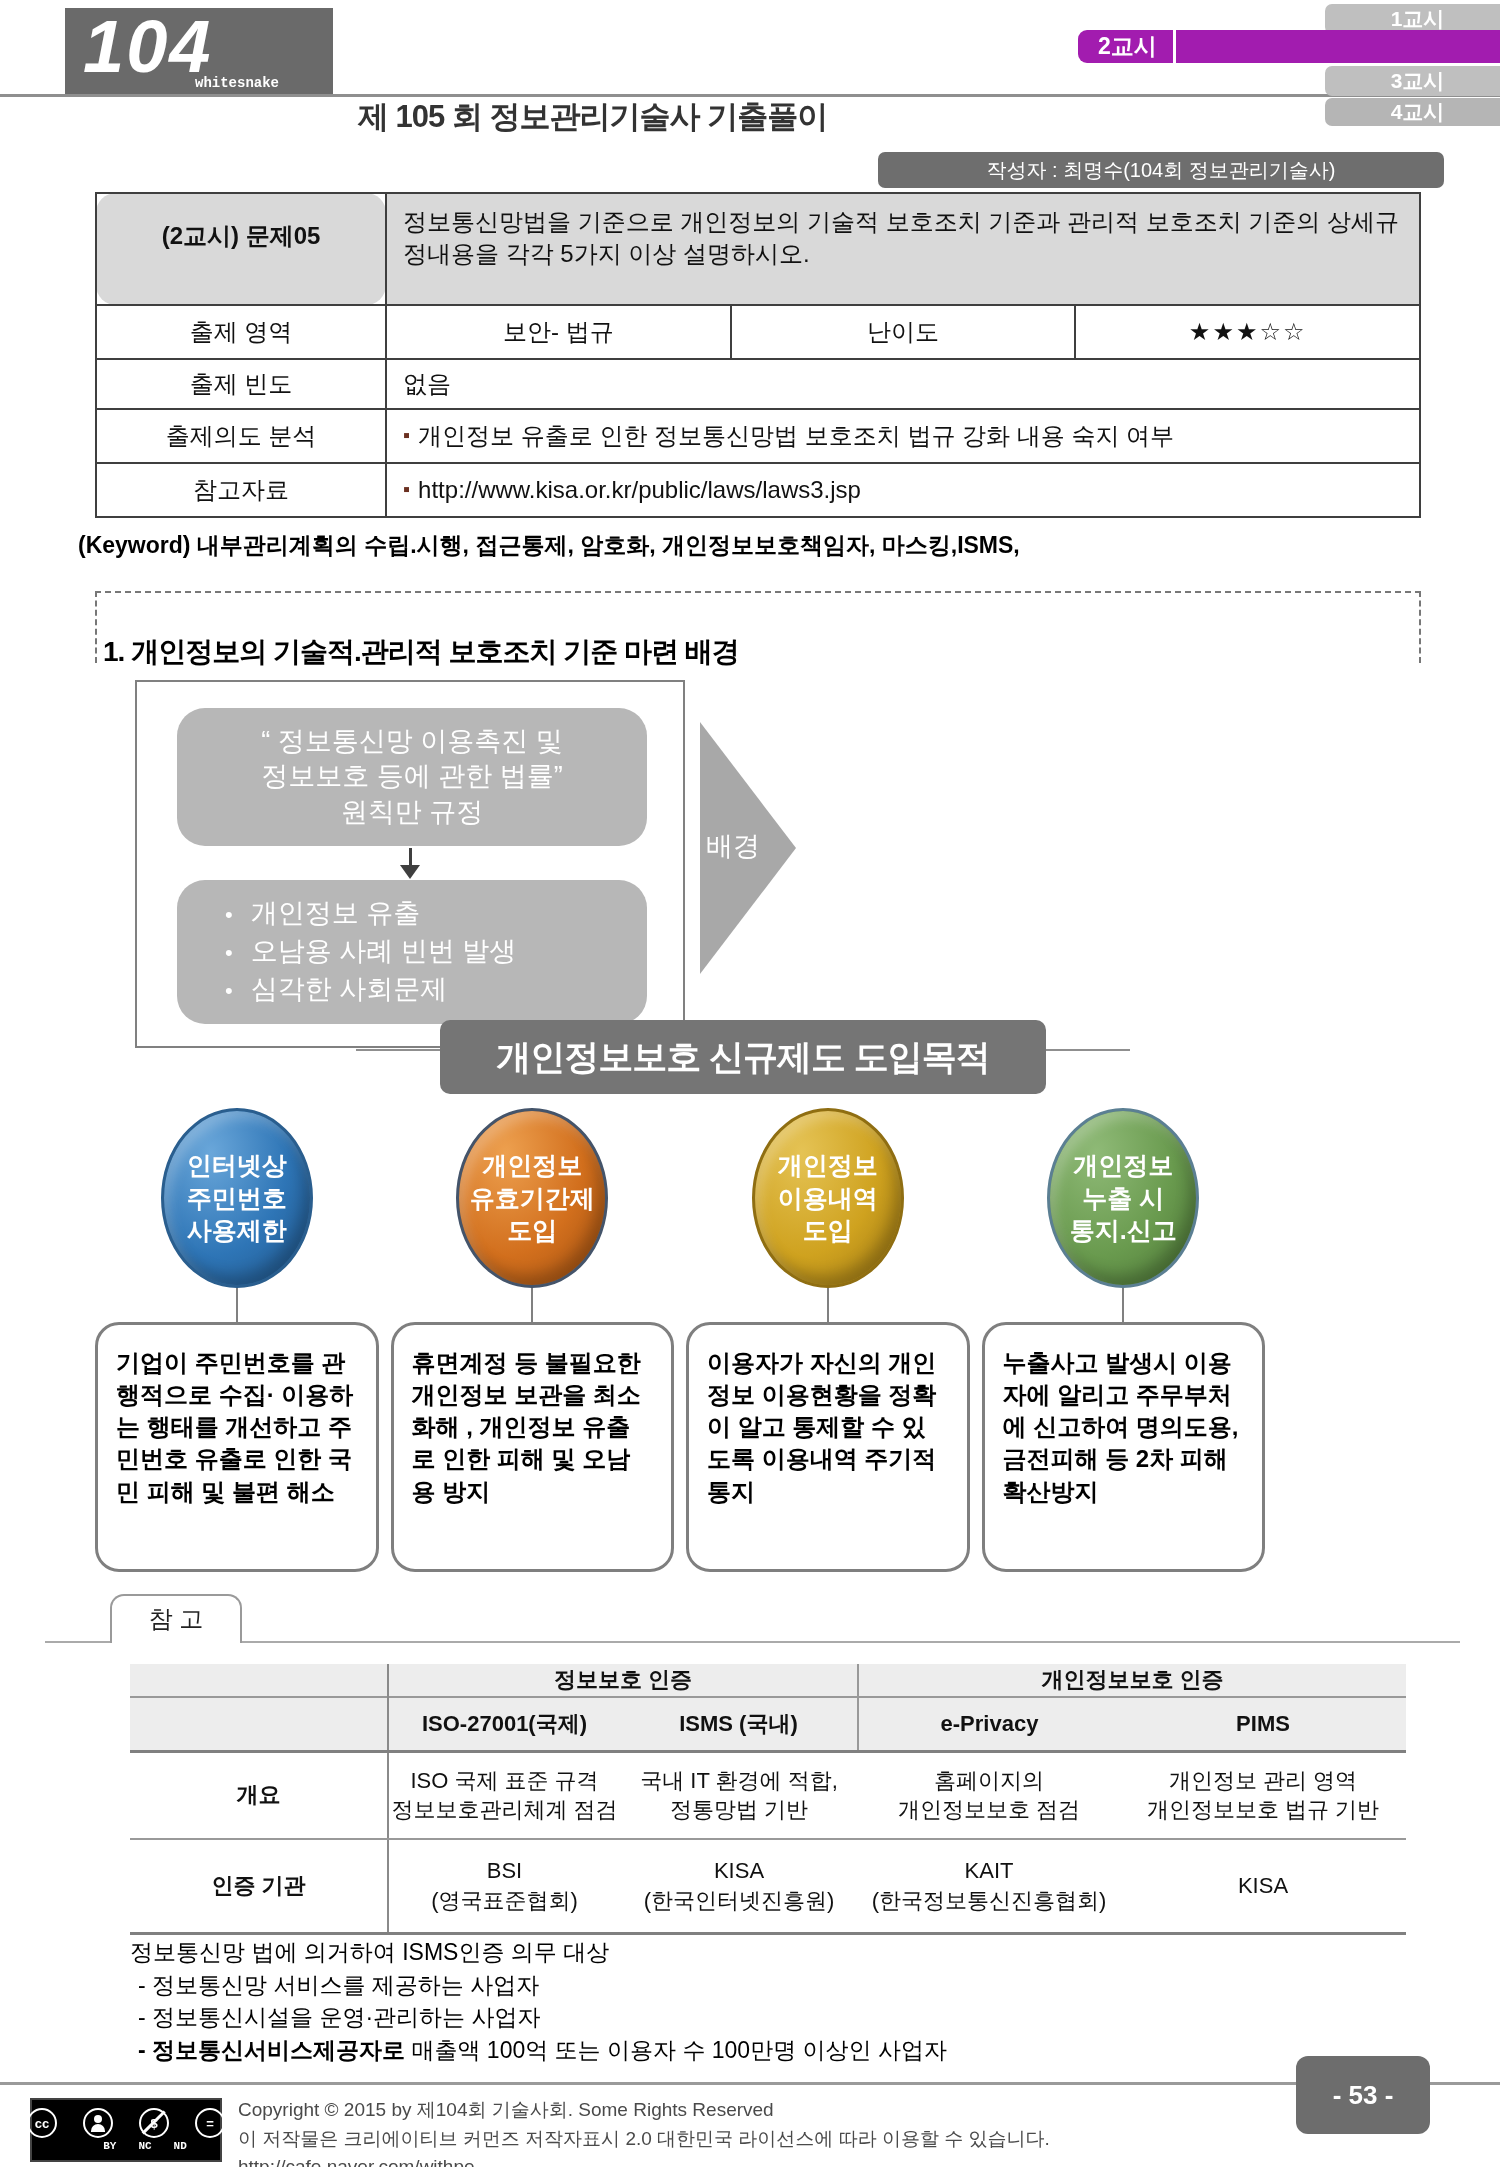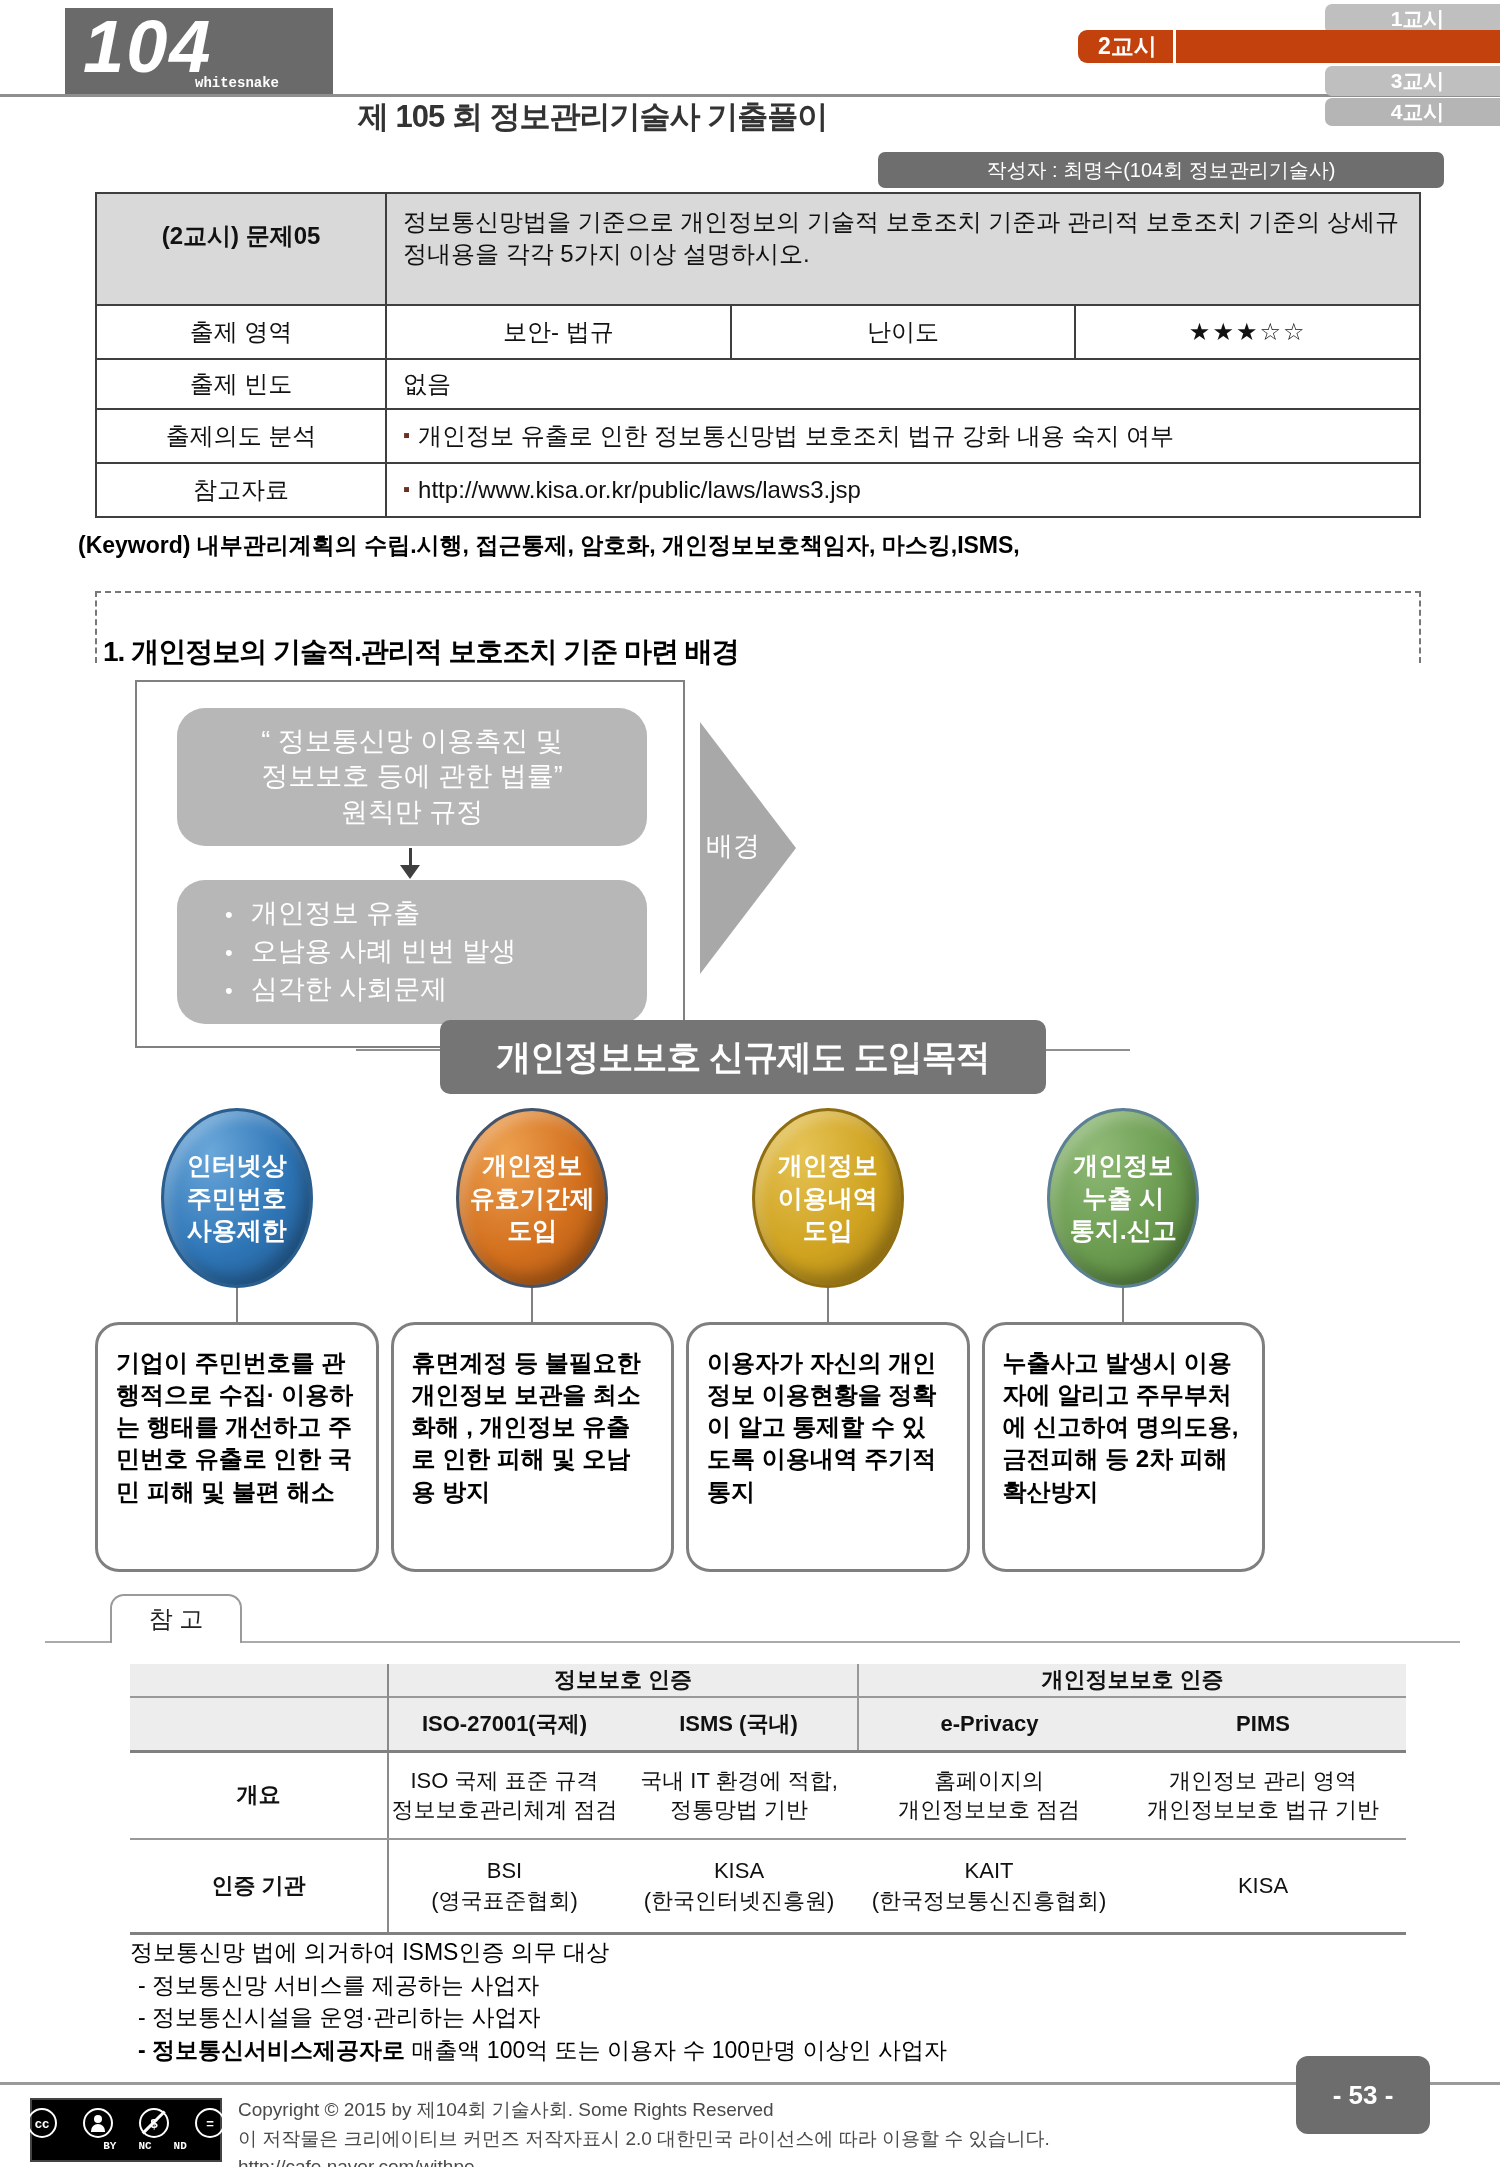--- a/index.html
+++ b/index.html
@@ -7,29 +7,29 @@
   .page { position:relative; width:1500px; height:2167px; background:#ffffff; overflow:hidden; margin:0 auto; color:#111; }
 
   
   .logo { position:absolute; left:65px; top:8px; width:268px; height:86px; background:#6a6a6a; }
   .logo-num { position:absolute; left:18px; top:-4px; color:#fff; font-size:74px; font-weight:bold; font-style:italic; letter-spacing:2px; }
   .logo-sub { position:absolute; right:54px; bottom:3px; color:#fff; font-size:14px; font-weight:bold; font-family:"Liberation Mono", monospace; }
   .hdr-title { position:absolute; left:358px; top:48px; font-size:31px; font-weight:bold; color:#333; letter-spacing:-1px;margin-top:48px; }
   .hdr-rule { position:absolute; left:0; top:94px; width:1500px; height:3px; background:#8f8f8f; }
 
   .tab-lite { position:absolute; left:1325px; width:185px; height:30px; background:#bfbfbf; border-radius:7px; color:#fff; font-size:21px; font-weight:bold; text-align:center; line-height:30px; z-index:5; }
-  .tab2bar { position:absolute; left:1078px; top:30px; width:422px; height:33px; background:#c2410c; border-radius:9px 0 0 9px; z-index:6; }
+  .tab2bar { position:absolute; left:1078px; top:30px; width:422px; height:33px; background:#a21caf; border-radius:9px 0 0 9px; z-index:6; }
   .tab2bar span { display:inline-block; margin-left:20px; padding-right:16px; color:#fff; font-size:23px; font-weight:bold; line-height:33px; border-right:3px solid #fff; }
 
   .author-badge { position:absolute; left:878px; top:152px; width:566px; height:36px; background:#6e6e6e; border-radius:7px; color:#fff; font-size:20px; text-align:center; line-height:36px; }
 
   
   .qtable { position:absolute; left:95px; top:192px; width:1326px; border-collapse:collapse; table-layout:fixed; }
   .qtable td { border:2px solid #3f3f3f; font-size:24px; color:#111; }
-  .q-no { width:290px; background:#d9d9d9; font-weight:bold; font-size:27px; text-align:center; vertical-align:top; padding-top:26px; }
+  .q-no { width:290px; background:#d9d9d9; font-weight:bold; font-size:27px; text-align:center; vertical-align:top; padding-top:26px;border-radius:20px; }
   .q-text { background:#d9d9d9; vertical-align:top; padding:12px 16px; line-height:1.35; font-weight:500; }
   .lbl { text-align:center; font-size:24px; }
   .val-c { text-align:center; }
   .val-l { text-align:left; padding-left:16px; }
   .stars { text-align:center; font-size:24px; letter-spacing:2px; }
   .bullet-sq { color:#6b3021; font-size:20px; margin-right:8px; vertical-align:2px; }
 
   .keyword { position:absolute; left:78px; top:530px; font-size:23px; font-weight:600; color:#000; }
 
   

